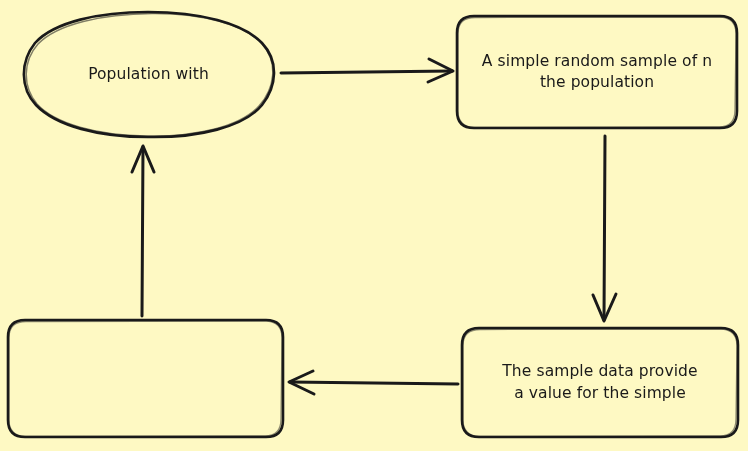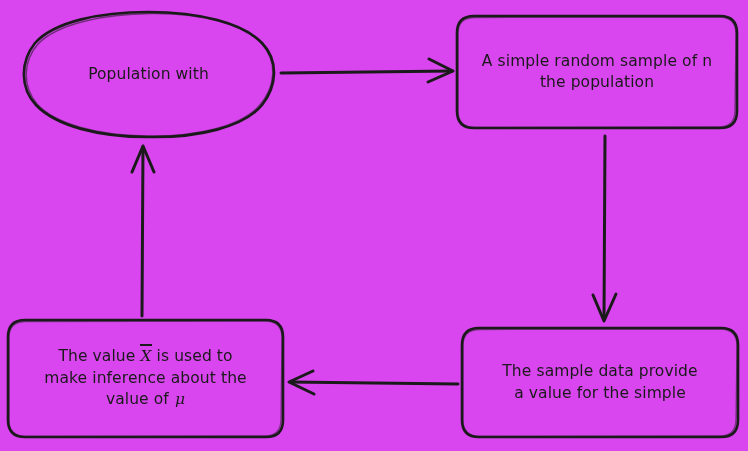--- a/index.html
+++ b/index.html
@@ -5,21 +5,21 @@
 <style>
   html, body {
     margin: 0;
     padding: 0;
     background: #ffffff;
   }
   #canvas {
     position: relative;
     width: 748px;
     height: 451px;
-    background: #d946ef;
+    background: #fef9c3;
     overflow: hidden;
     font-family: "DejaVu Sans", sans-serif;
   }
   #sketch {
     position: absolute;
     left: 0;
     top: 0;
     width: 748px;
     height: 451px;
   }
@@ -164,19 +164,14 @@
   <div class="node-text" id="txt-sample">
     <span class="line">A simple random sample of n</span>
     <span class="line">the population</span>
   </div>
 
   <div class="node-text" id="txt-value">
     <span class="line">The sample data provide</span>
     <span class="line">a value for the simple</span>
   </div>
 
-  <div class="node-text" id="txt-inference">
-    <span class="line"><span>The value</span><span class="xbar" style="margin:0 4px">X</span><span>is used to</span></span>
-    <span class="line">make inference about the</span>
-    <span class="line"><span>value of</span><span class="mathsym" style="margin-left:6px">μ</span></span>
-  </div>
 
 </div>
 
 </body></html>

